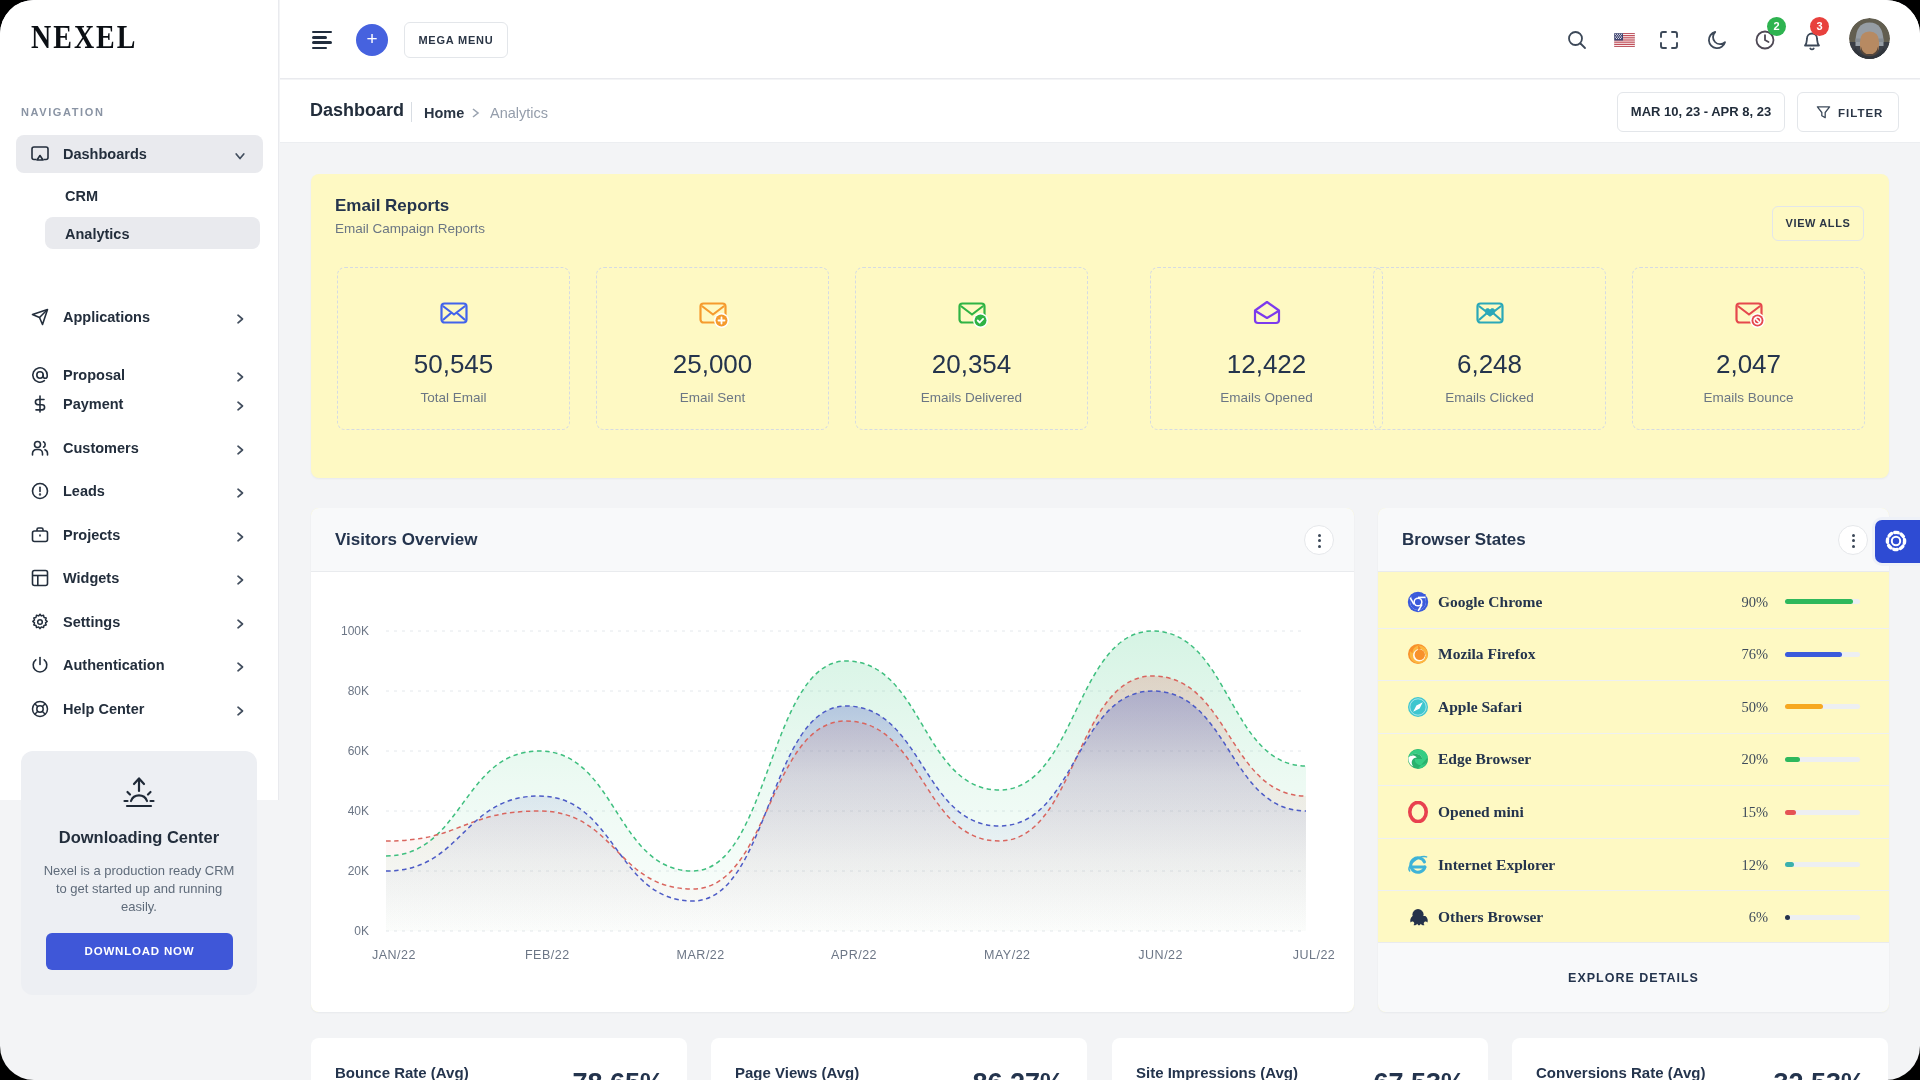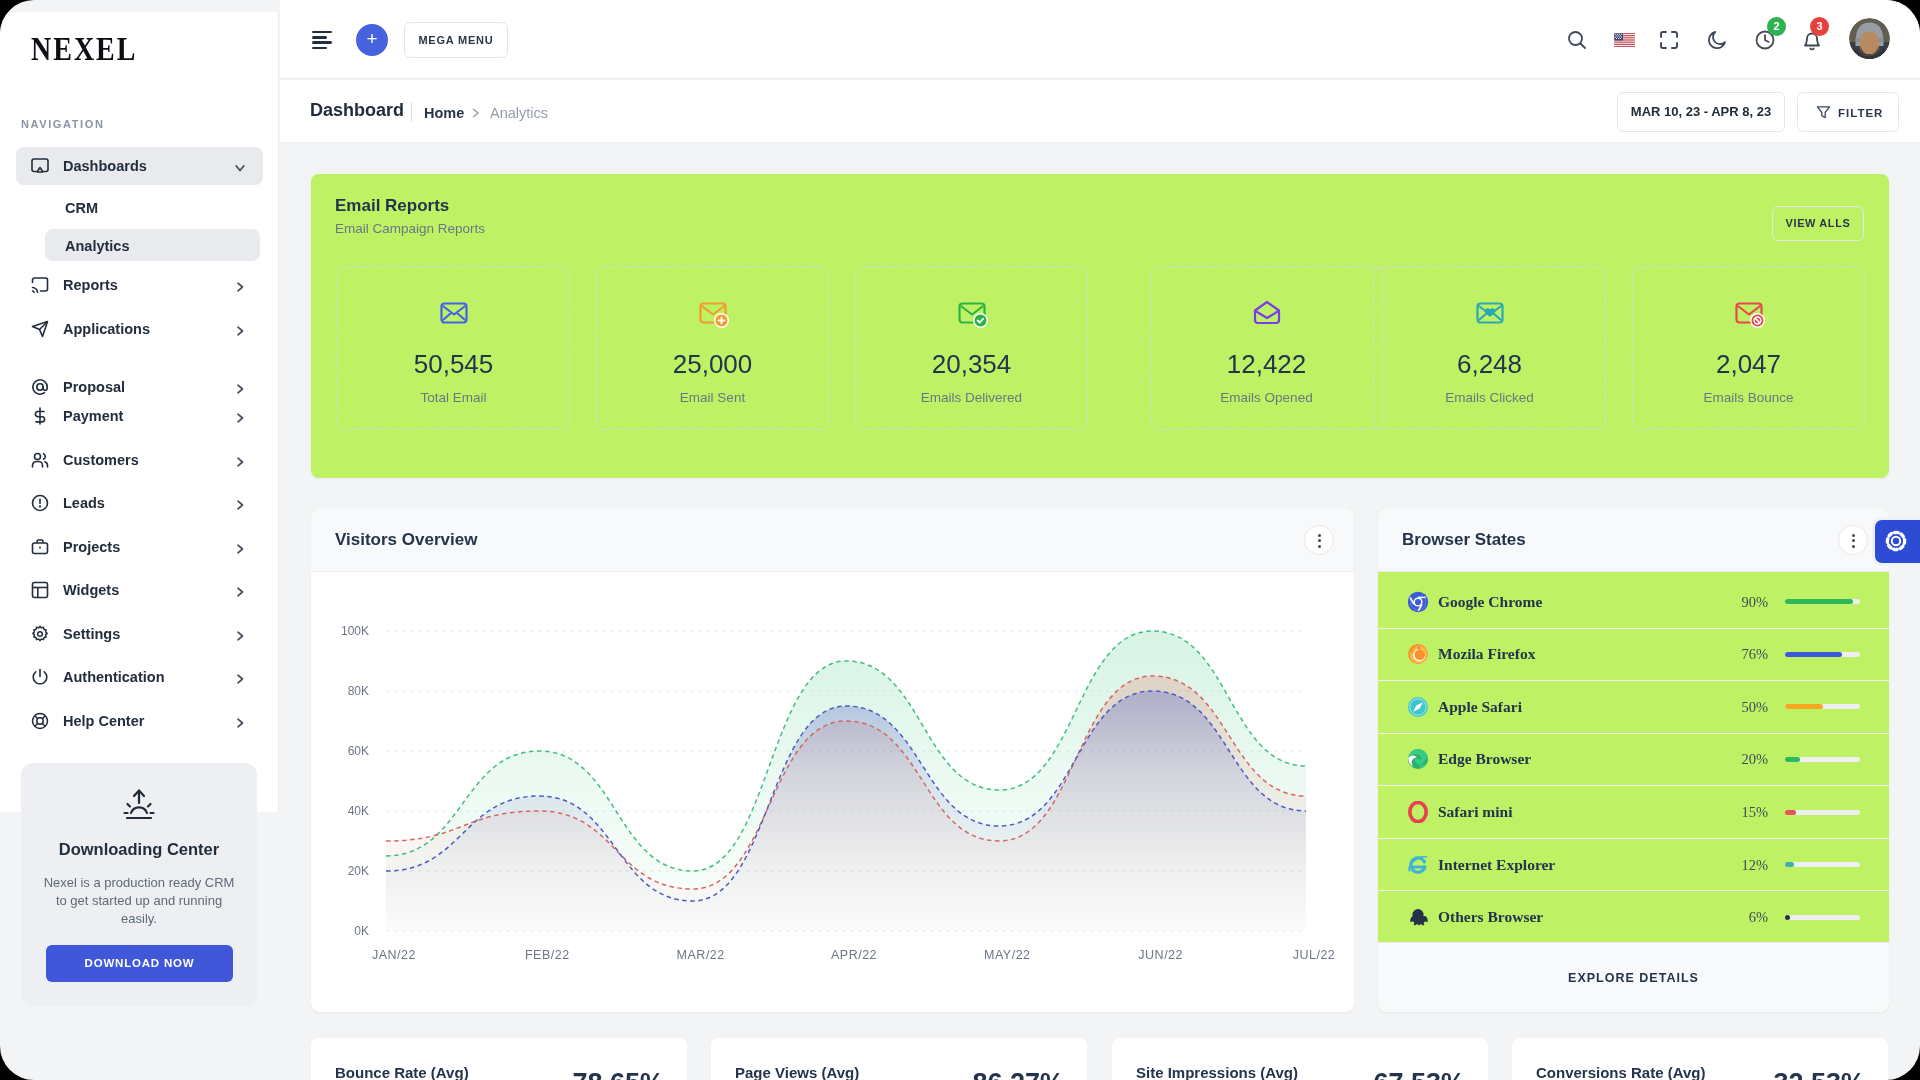--- a/index.html
+++ b/index.html
@@ -3,21 +3,21 @@
 <meta charset="utf-8">
 <style>
   * { margin:0; padding:0; box-sizing:border-box; }
   html,body { width:1920px; height:1080px; background:#000; overflow:hidden;
     font-family:"Liberation Sans", sans-serif; }
   .app { position:absolute; left:0; top:0; width:1920px; height:1080px;
     background:#f3f4f6; border-radius:34px; overflow:hidden; }
   .abs { position:absolute; }
   
   .sidebar { position:absolute; left:0; top:0; width:279px; height:800px;
-    background:#fff; border-right:1px solid #e9eaee;margin-top:12px; }
+    background:#fff; border-right:1px solid #e9eaee; }
   .logo { position:absolute; left:31px; top:19px; font-family:"Liberation Serif", serif;
     font-weight:700; font-size:28px; letter-spacing:2px; color:#0b0f14; transform:scaleY(1.18); transform-origin:top left; }
   .navlabel { position:absolute; left:21px; top:106px; font-size:11px; font-weight:700;
     letter-spacing:1.6px; color:#8a94a4; }
   .sitem { position:absolute; left:0; width:279px; height:44px; }
   .sitem .ic { position:absolute; left:31px; top:50%; margin-top:-9px; width:18px; height:18px; }
   .sitem .tx { position:absolute; left:63px; top:50%; transform:translateY(-50%);
     font-size:14.5px; font-weight:700; color:#232e3c; }
   .sitem .ch { position:absolute; left:234px; top:50%; margin-top:-6px; width:12px; height:12px; }
   .actrect { position:absolute; left:16px; top:135px; width:247px; height:38px;
@@ -50,21 +50,21 @@
   
   .crumbs { position:absolute; left:280px; top:80px; width:1640px; height:63px;
     background:#fff; border-bottom:1px solid #eceef1; }
   .cr-title { position:absolute; left:30px; top:20px; font-size:18px; font-weight:700; color:#222d3b; }
   .cr-div { position:absolute; left:131px; top:22px; width:1px; height:20px; background:#d8dde3; }
   .cr-home { position:absolute; left:144px; top:25px; font-size:14.5px; font-weight:700; color:#2a3544; }
   .cr-an { position:absolute; left:210px; top:25px; font-size:14.5px; color:#949dab; }
   .cr-btn { position:absolute; top:12px; height:40px; background:#fff; border:1px solid #e3e6ea;
     border-radius:6px; color:#222d3b; }
   
-  .card { position:absolute; background:#bef264; border-radius:8px;
+  .card { position:absolute; background:#fef9c3; border-radius:8px;
     box-shadow:0 1px 2px rgba(20,30,50,0.05); }
   .card-h { position:absolute; left:0; top:0; right:0; height:64px; background:#f8f9fa;
     border-bottom:1px solid #e9ebee; border-radius:8px 8px 0 0; }
   .card-h .t { position:absolute; left:24px; top:50%; transform:translateY(-50%);
     font-size:17px; font-weight:700; color:#24344d; }
   .dots { position:absolute; right:20px; top:50%; margin-top:-15px; width:30px; height:30px;
     border:1px solid #e6e8eb; border-radius:50%; background:#fff; }
   .dots b { position:absolute; left:50%; margin-left:-1.5px; width:3px; height:3px;
     border-radius:50%; background:#3c4858; }
   .tile { position:absolute; top:93px; width:233px; height:163px; border:1.5px dashed #d5dbe2;
@@ -106,33 +106,20 @@
     <div class="sitem" style="top:132px">
         <span class="ic"><svg viewBox="0 0 18 18">
             <g fill="none" stroke="#232e3c" stroke-width="1.6" stroke-linejoin="round">
               <path d="M5.5 14.5 H3 a2 2 0 0 1 -2 -2 V4 a2 2 0 0 1 2 -2 h12 a2 2 0 0 1 2 2 v8.5 a2 2 0 0 1 -2 2 H12.5"></path>
               <path d="M9 10.5 L12 15 H6 Z"></path>
             </g>
           </svg></span>
         <span class="tx">Dashboards</span>
         <span class="ch"><svg viewBox="0 0 12 12">
             <path d="M2.2 4 L6 8.5 L9.8 4" fill="none" stroke="#424e5e" stroke-width="1.7" stroke-linecap="round" stroke-linejoin="round"></path>
-          </svg></span>
-      </div>
-    <div class="sitem" style="top:251px">
-        <span class="ic"><svg viewBox="0 0 18 18">
-            <g fill="none" stroke="#232e3c" stroke-width="1.6" stroke-linecap="round">
-              <path d="M1.5 6.5 V4 a2 2 0 0 1 2 -2 h11 a2 2 0 0 1 2 2 v9 a2 2 0 0 1 -2 2 H9.5"></path>
-              <path d="M1.5 11.5 a5 5 0 0 1 5 5"></path>
-              <path d="M1.5 15 a1.5 1.5 0 0 1 1.5 1.5"></path>
-            </g>
-          </svg></span>
-        <span class="tx">Reports</span>
-        <span class="ch"><svg viewBox="0 0 12 12">
-            <path d="M4 2.2 L8.5 6 L4 9.8" fill="none" stroke="#424e5e" stroke-width="1.7" stroke-linecap="round" stroke-linejoin="round"></path>
           </svg></span>
       </div>
     <div class="sitem" style="top:295px">
         <span class="ic"><svg viewBox="0 0 18 18">
             <g fill="none" stroke="#232e3c" stroke-width="1.6" stroke-linejoin="round">
               <path d="M16.5 1.5 L8.5 9.5"></path>
               <path d="M16.5 1.5 L11.5 16.5 L8.5 9.5 L1.5 6.5 Z"></path>
             </g>
           </svg></span>
         <span class="tx">Applications</span>
@@ -546,21 +533,21 @@
         <span class="bnm">Edge Browser</span>
         <span class="pct">20%</span>
         <span class="track">
           <span class="fill" style="width:15px;background:#2eb85c"></span>
         </span>
       </div>
     <div class="brow" style="top:278.3px">
         <span class="bic"><svg viewBox="0 0 22 22">
             <ellipse cx="11" cy="11" rx="8.2" ry="9.6" fill="none" stroke="#e8414f" stroke-width="3.6"></ellipse>
           </svg></span>
-        <span class="bnm">Safari mini</span>
+        <span class="bnm">Opened mini</span>
         <span class="pct">15%</span>
         <span class="track">
           <span class="fill" style="width:11.2px;background:#e55353"></span>
         </span>
       </div>
     <div class="brow" style="top:330.9px">
         <span class="bic"><svg viewBox="0 0 22 22">
             <g fill="none" stroke="#3eb3d7" stroke-linecap="round">
               <path d="M17.9 13 a7.2 7.2 0 1 1 -.4 -5" stroke-width="3"></path>
               <path d="M4.8 12.9 H17.9" stroke-width="3"></path>

